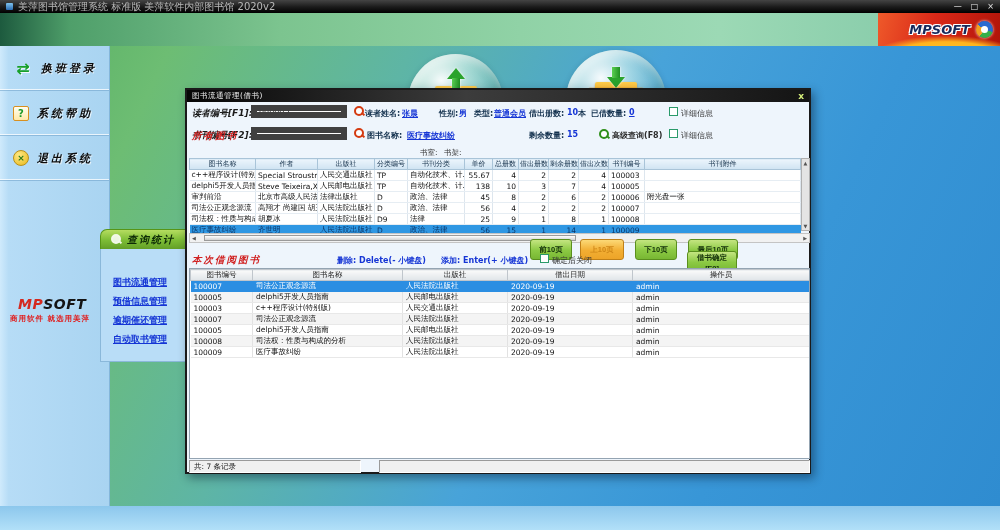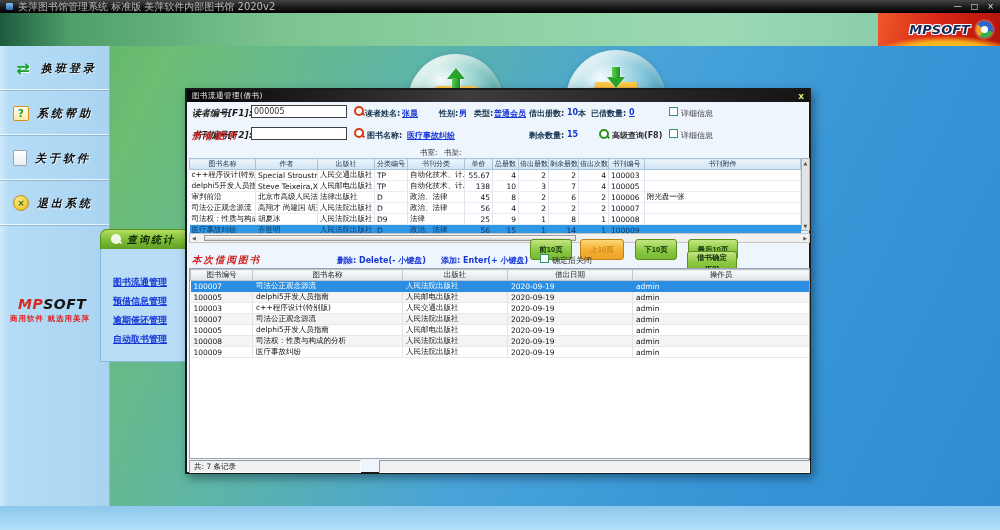--- a/index.html
+++ b/index.html
@@ -97,21 +97,21 @@
   .mp-slogan{font-size:7.5px;font-weight:bold;color:#e02020;letter-spacing:1px;margin-top:2px;white-space:nowrap;}
 
   
   .dialog{position:absolute;left:185px;top:42px;width:626px;height:386px;z-index:10;
     background:#eef5fc;border:2px solid #1a1a1a;box-shadow:3px 4px 9px rgba(0,20,40,.45);}
   .dlg-title{height:12px;background:linear-gradient(90deg,#060606,#3c3c3c 45%,#141414);
     display:flex;align-items:center;padding:0 5px;}
   .dlg-title-text{font-size:7.5px;color:#efefef;letter-spacing:.5px;}
   .dlg-close{margin-left:auto;color:#d6ef7a;font-size:9px;font-weight:bold;line-height:10px;cursor:pointer;}
   .fld-label{position:absolute;font-size:9px;font-weight:bold;font-style:italic;color:#1c1c1c;white-space:nowrap;}
-  .fld-input{position:absolute;left:64px;width:96px;height:13px;border:1px solid #404040;background:#fff;
+  .fld-input{position:absolute;left:64px;width:96px;height:13px;border:6px solid #404040;background:#fff;
     font-size:8px;padding:0 2px;color:#333;font-family:inherit;}
   .lbl{position:absolute;font-size:8px;font-weight:bold;color:#13314e;white-space:nowrap;}
   .val{position:absolute;font-size:8px;font-weight:bold;color:#1535d5;white-space:nowrap;}
   .val.link{text-decoration:underline;cursor:pointer;}
   .cb{position:absolute;width:9px;height:9px;background:#fff;border:1px solid #2a9a6a;cursor:pointer;}
   .cb-label{position:absolute;font-size:8px;color:#333;white-space:nowrap;}
   .adv-query{position:absolute;font-size:8px;font-weight:bold;color:#2b2b2b;white-space:nowrap;cursor:pointer;}
   .sec-title{position:absolute;font-size:9.5px;font-weight:bold;font-style:italic;color:#d02020;letter-spacing:2px;white-space:nowrap;}
   .shelf-lbl{position:absolute;font-size:7.5px;color:#333;white-space:nowrap;}
 
@@ -188,24 +188,20 @@
     </div>
 
     <div class="sidebar">
       <div class="side-item">
         <span class="ic ic-swap">⇄</span>
         <span class="side-label">换班登录</span>
       </div>
       <div class="side-item">
         <span class="ic ic-help">?</span>
         <span class="side-label">系统帮助</span>
-      </div>
-      <div class="side-item">
-        <span class="ic ic-about"></span>
-        <span class="side-label">关于软件</span>
       </div>
       <div class="side-item">
         <span class="ic ic-exit">×</span>
         <span class="side-label">退出系统</span>
       </div>
     </div>
 
     <div class="qtab">
       <span class="mag white"></span>
       <span class="qtab-label">查询统计</span>

